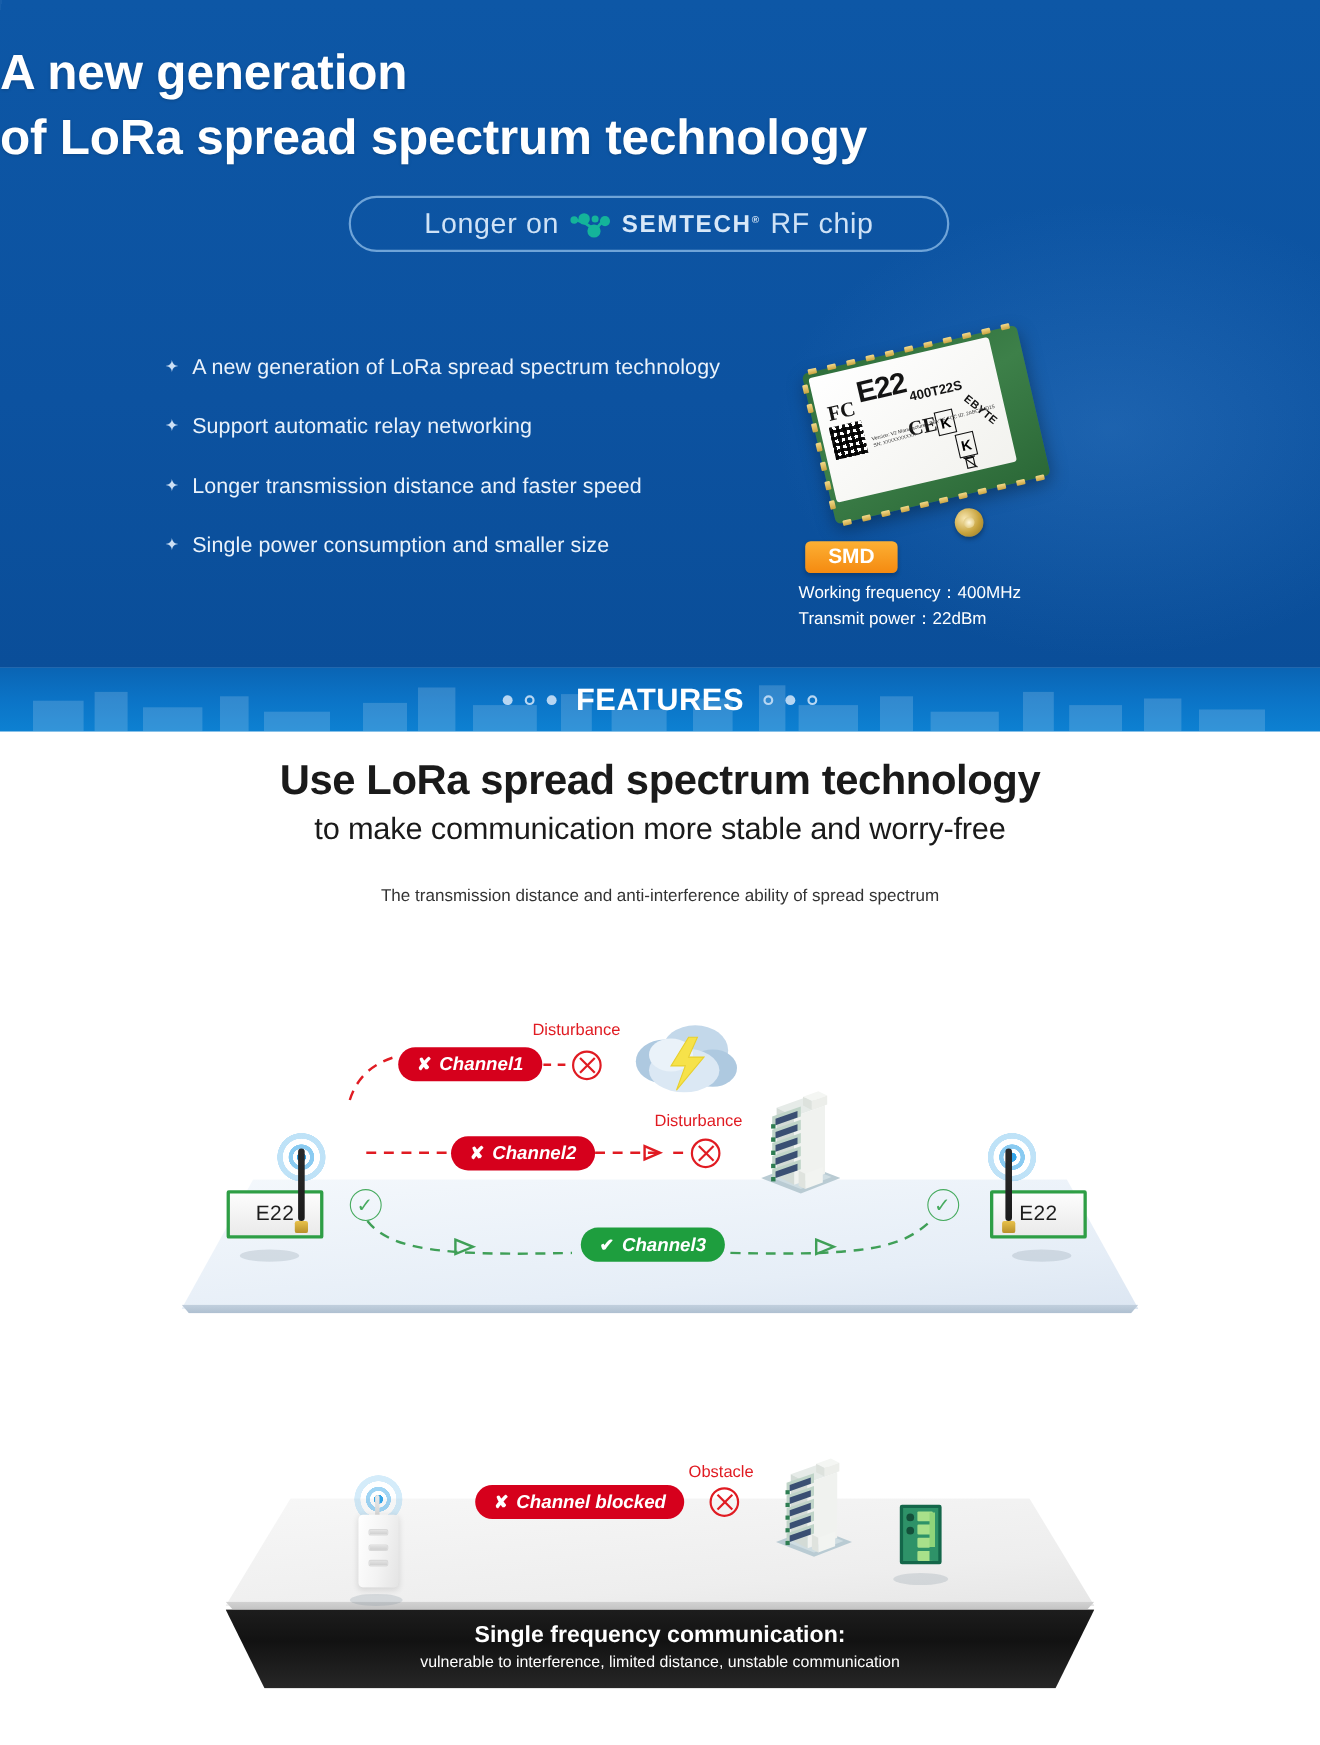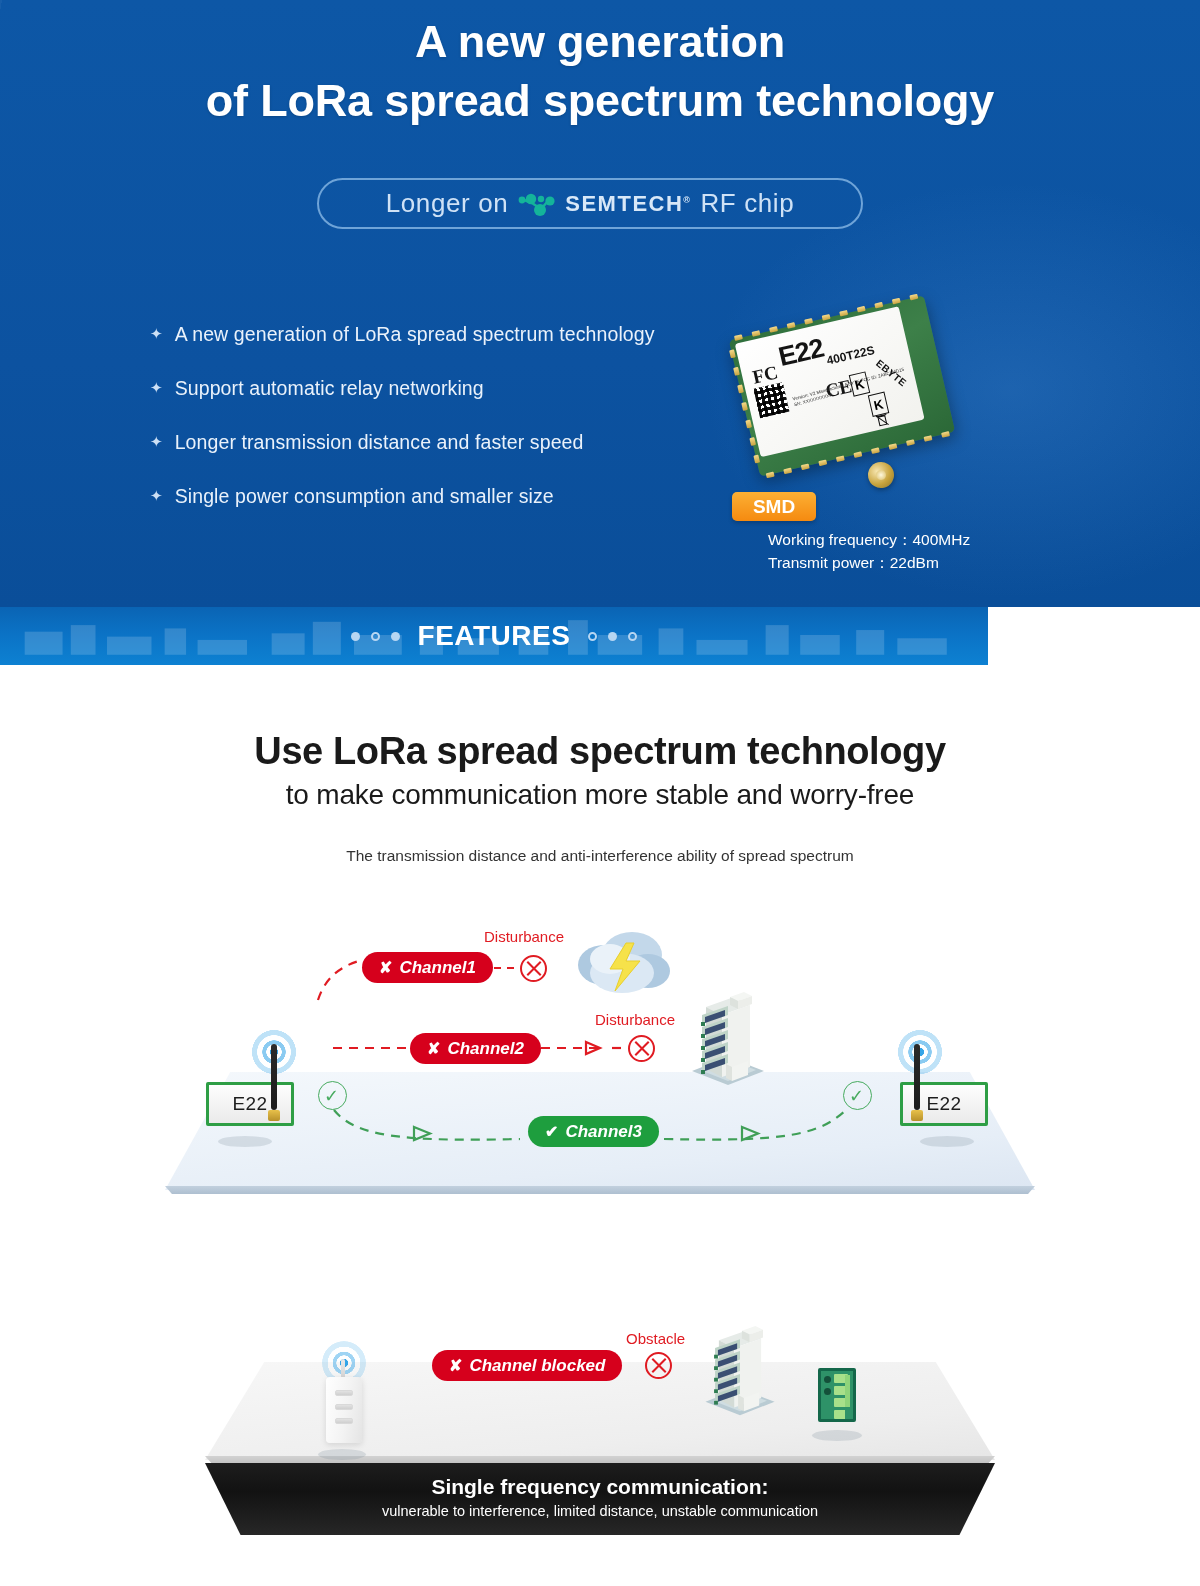--- a/index.html
+++ b/index.html
@@ -31,22 +31,22 @@
       linear-gradient(100deg, rgba(255,255,255,0.045) 0 2px, transparent 2px 9px),
       linear-gradient(180deg, #0d57a6 0%, #0c52a0 60%, #0a4e99 100%);
     opacity: 1;
   }
   .hero-glow {
     position: absolute; right: -120px; top: 180px;
     width: 620px; height: 420px;
     background: radial-gradient(ellipse at center, rgba(90,160,230,0.22), rgba(90,160,230,0) 70%);
   }
   .hero-title {
-    position: absolute; left: 0; top: 12px; width: 1200px;
-    text-align: center; color: #ffffff;
+    position: absolute; left: 0; top: 36px; width: 1200px;
+    color: #ffffff;
     font-size: 45px; font-weight: bold; line-height: 1.32;
     letter-spacing: -0.2px;
     text-shadow: 0 1px 3px rgba(0,0,0,0.18);
   }
   .hero-title .l2 { display: block; }
 
   .badge-chip {
     position: absolute; left: 317px; top: 178px;
     width: 546px; height: 51px;
     border: 2px solid #6fa4d8;
@@ -157,48 +157,47 @@
     width: 84px; height: 29px; border-radius: 5px;
     background: linear-gradient(180deg,#fcb034 0%,#f58a10 100%);
     color: #ffffff; font-size: 19px; font-weight: bold;
     display: flex; align-items: center; justify-content: center;
     box-shadow: 0 2px 4px rgba(0,0,0,0.22);
   }
   .spec-lines {
     position: absolute; left: 0px; top: 216px;
     color: #ffffff; font-size: 15.5px; line-height: 23px;
     white-space: nowrap;
-    margin-left: 42px;
   }
 
   
   .features-band {
     position: absolute; left: 0; top: 607px;
-    width: 988px; height: 58px;
+    width: 1200px; height: 58px;
     background: linear-gradient(180deg,#0a64b4 0%, #0b73c6 48%, #0d81d2 100%);
     overflow: hidden;
     display: flex; align-items: center; justify-content: center;
   }
   .skyline { position: absolute; inset: 0; opacity: 0.16; }
   .features-inner {
     position: relative; display: flex; align-items: center; gap: 18px;
   }
   .dots { display: flex; align-items: center; gap: 11px; }
   .dot { width: 9px; height: 9px; border-radius: 50%; }
   .dot.fill { background: #b7d6f2; }
   .dot.open { border: 2px solid #b7d6f2; background: transparent; }
   .features-label {
     color: #ffffff; font-size: 28px; font-weight: bold; letter-spacing: 0.5px;
   }
 
   
   .main { position: absolute; left: 0; top: 665px; width: 1200px; }
   .sec-title {
     text-align: center; color: #1a1a1a;
-    font-size: 38px; font-weight: bold; margin-top: 65px;
+    font-size: 38px; font-weight: bold; margin-top: 24px;
     letter-spacing: -0.4px;
   }
   .sec-sub {
     text-align: center; color: #1a1a1a;
     font-size: 28px; margin-top: 6px; letter-spacing: -0.2px;
   }
   .sec-desc {
     text-align: center; color: #333333;
     font-size: 15.5px; line-height: 29px; margin-top: 30px;
   }

